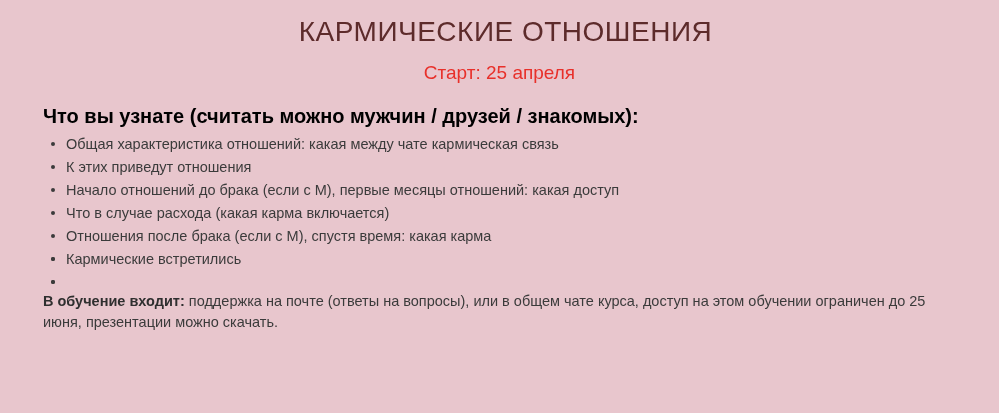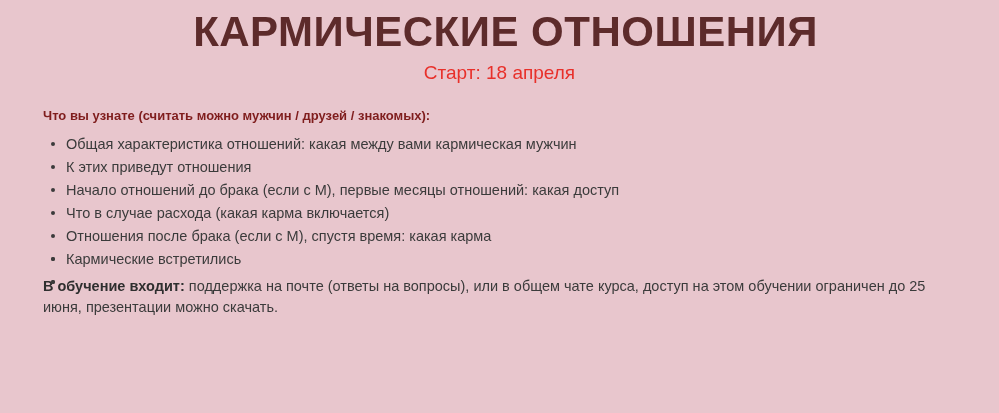--- a/index.html
+++ b/index.html
@@ -24,46 +24,46 @@
   }
 
   
   .header {
     width: 100%;
     text-align: center;
     padding-top: 12px;
   }
   .main-title {
     margin: 0;
-    font-size: 42px;
+    font-size: 28px;
     line-height: 40px;
-    font-weight: 700;
+    font-weight: 400;
     letter-spacing: 0.5px;
     color: #5d2b2b;
     text-transform: uppercase;
     padding-left: 12px;
   }
   .start-date {
     margin: 10px 0 0 0;
     font-size: 19px;
     line-height: 22px;
     font-weight: 400;
     color: #e8302a;
   }
 
   
   .content {
     padding: 22px 40px 0 43px;
   }
   .lead {
     margin: 0 0 9px 0;
-    font-size: 13px;
+    font-size: 20px;
     line-height: 20px;
     font-weight: 700;
-    color: #7f1d1d;
+    color: #000000;
   }
   ul.feature-list {
     list-style: none;
     margin: 0;
     padding: 0;
   }
   ul.feature-list li {
     position: relative;
     padding-left: 23px;
     margin: 0 0 4px 0;
@@ -75,49 +75,49 @@
     position: absolute;
     left: 8px;
     top: 7px;
     width: 4px;
     height: 4px;
     border-radius: 50%;
     background: #3b3b3b;
     display: block;
   }
   .includes {
-    margin: 7px 0 0 0;
+    margin: 22px 0 0 0;
     font-size: 14.5px;
     line-height: 21px;
     color: #3b3b3b;
     max-width: 925px;
   }
   .includes .includes-label {
     font-weight: 700;
     color: #2f2f2f;
   }
 </style>
 </head>
 <body>
 
 <div class="page">
 
   <div class="header">
     <h1 class="main-title">КАРМИЧЕСКИЕ ОТНОШЕНИЯ</h1>
-    <p class="start-date">Старт: 18 апреля</p>
+    <p class="start-date">Старт: 25 апреля</p>
   </div>
 
   <div class="content">
 
     <p class="lead">Что вы узнате (считать можно мужчин / друзей / знакомых):</p>
 
     <ul class="feature-list">
       <li>
         <span class="bullet-dot"></span>
-        <span>Общая характеристика отношений: какая между вами кармическая мужчин</span>
+        <span>Общая характеристика отношений: какая между чате кармическая связь</span>
       </li>
       <li>
         <span class="bullet-dot"></span>
         <span>К этих приведут отношения</span>
       </li>
       <li>
         <span class="bullet-dot"></span>
         <span>Начало отношений до брака (если с М), первые месяцы отношений: какая доступ</span>
       </li>
       <li>

